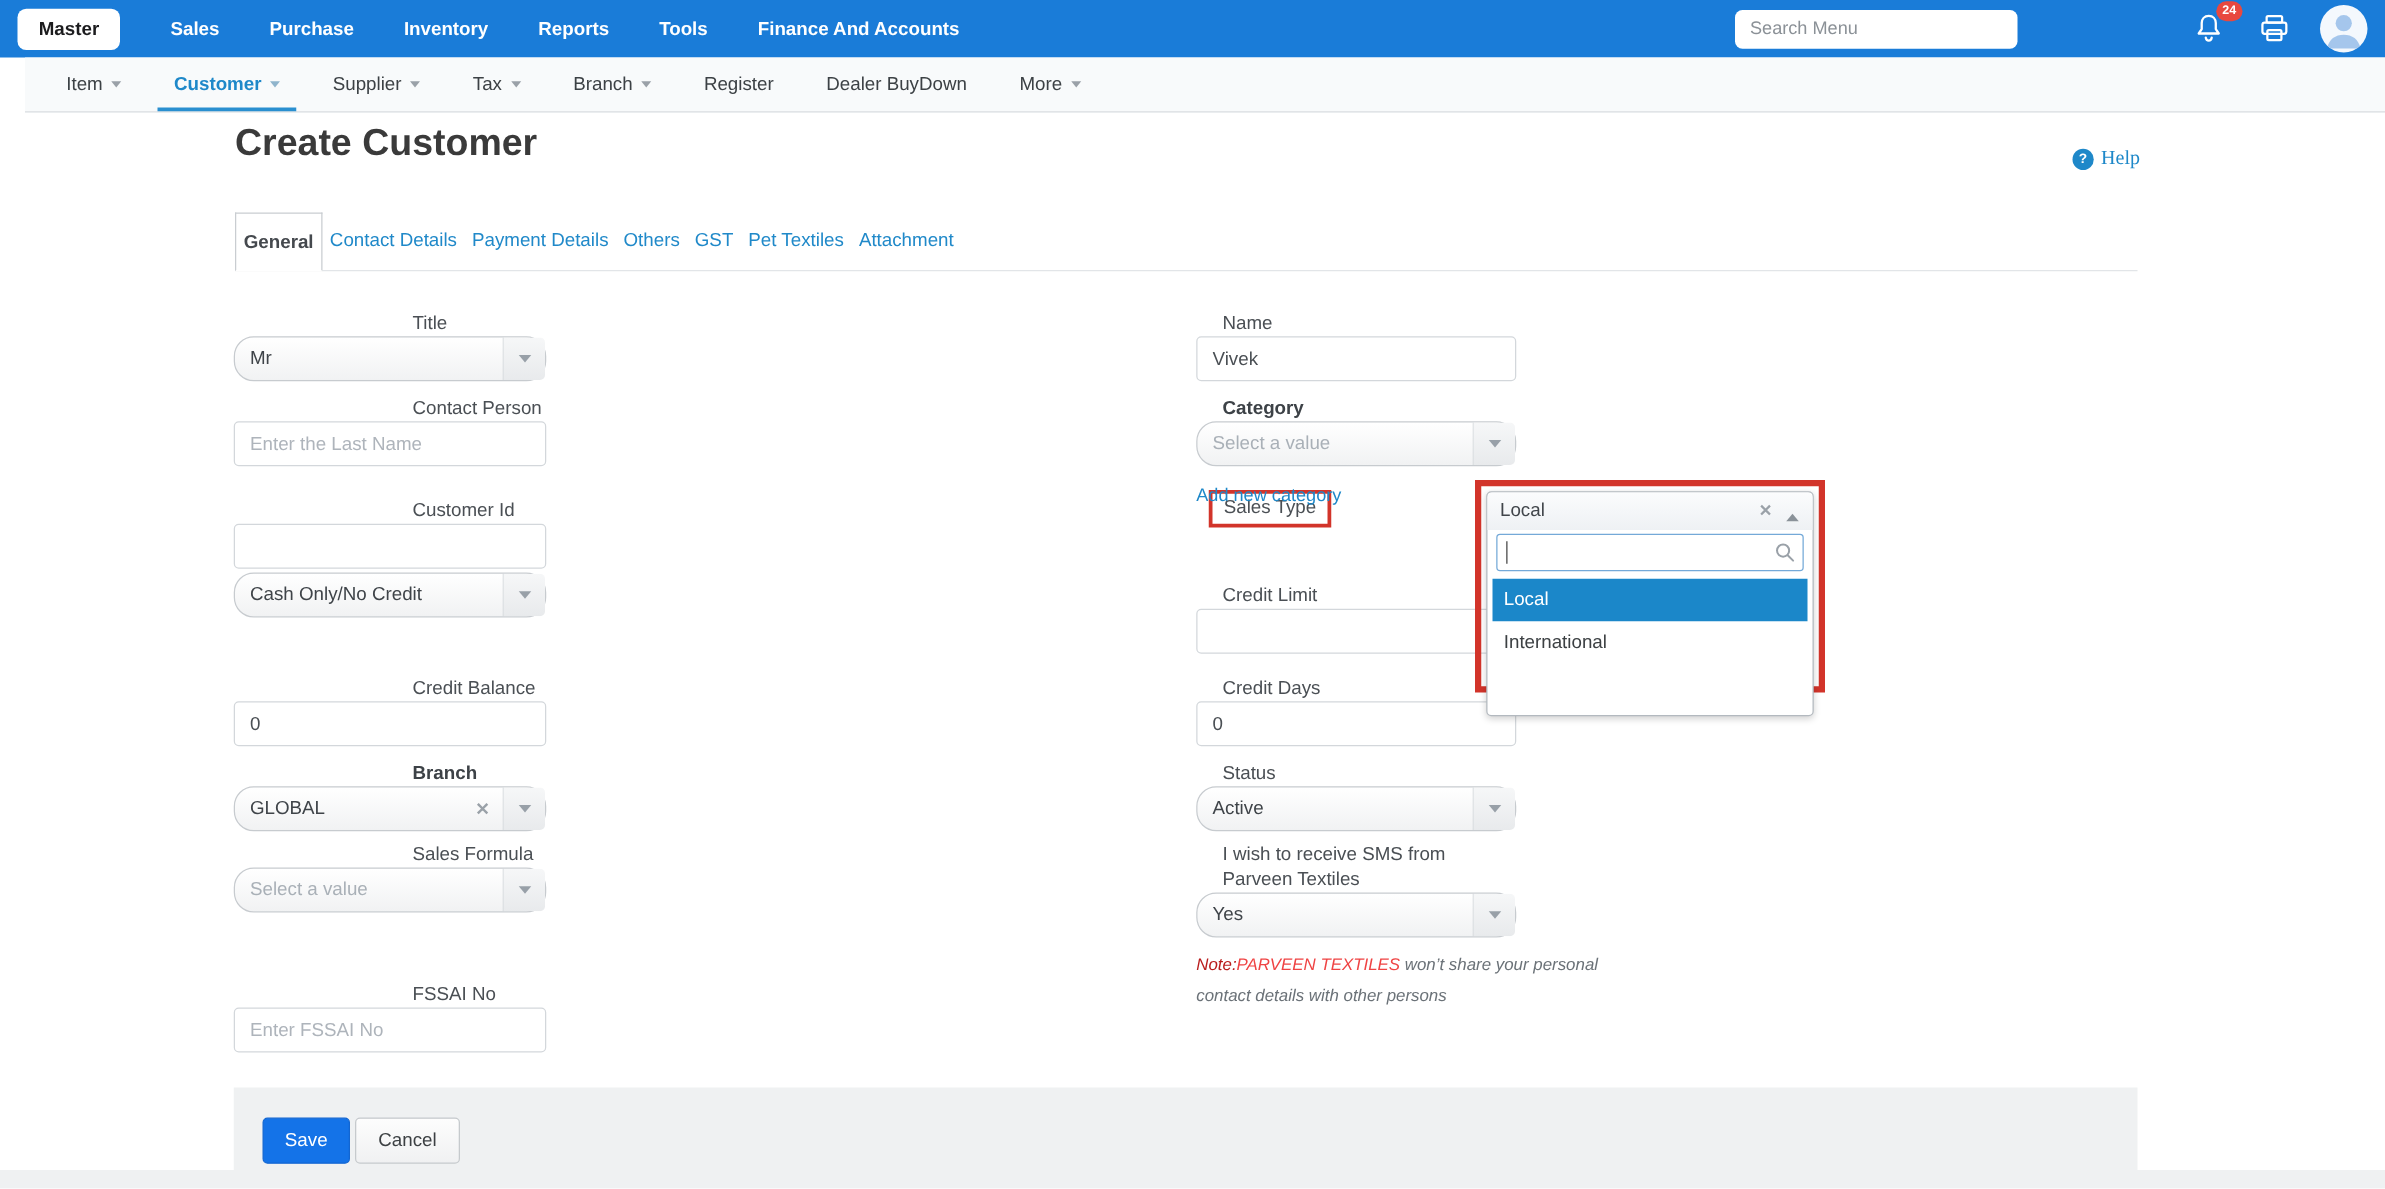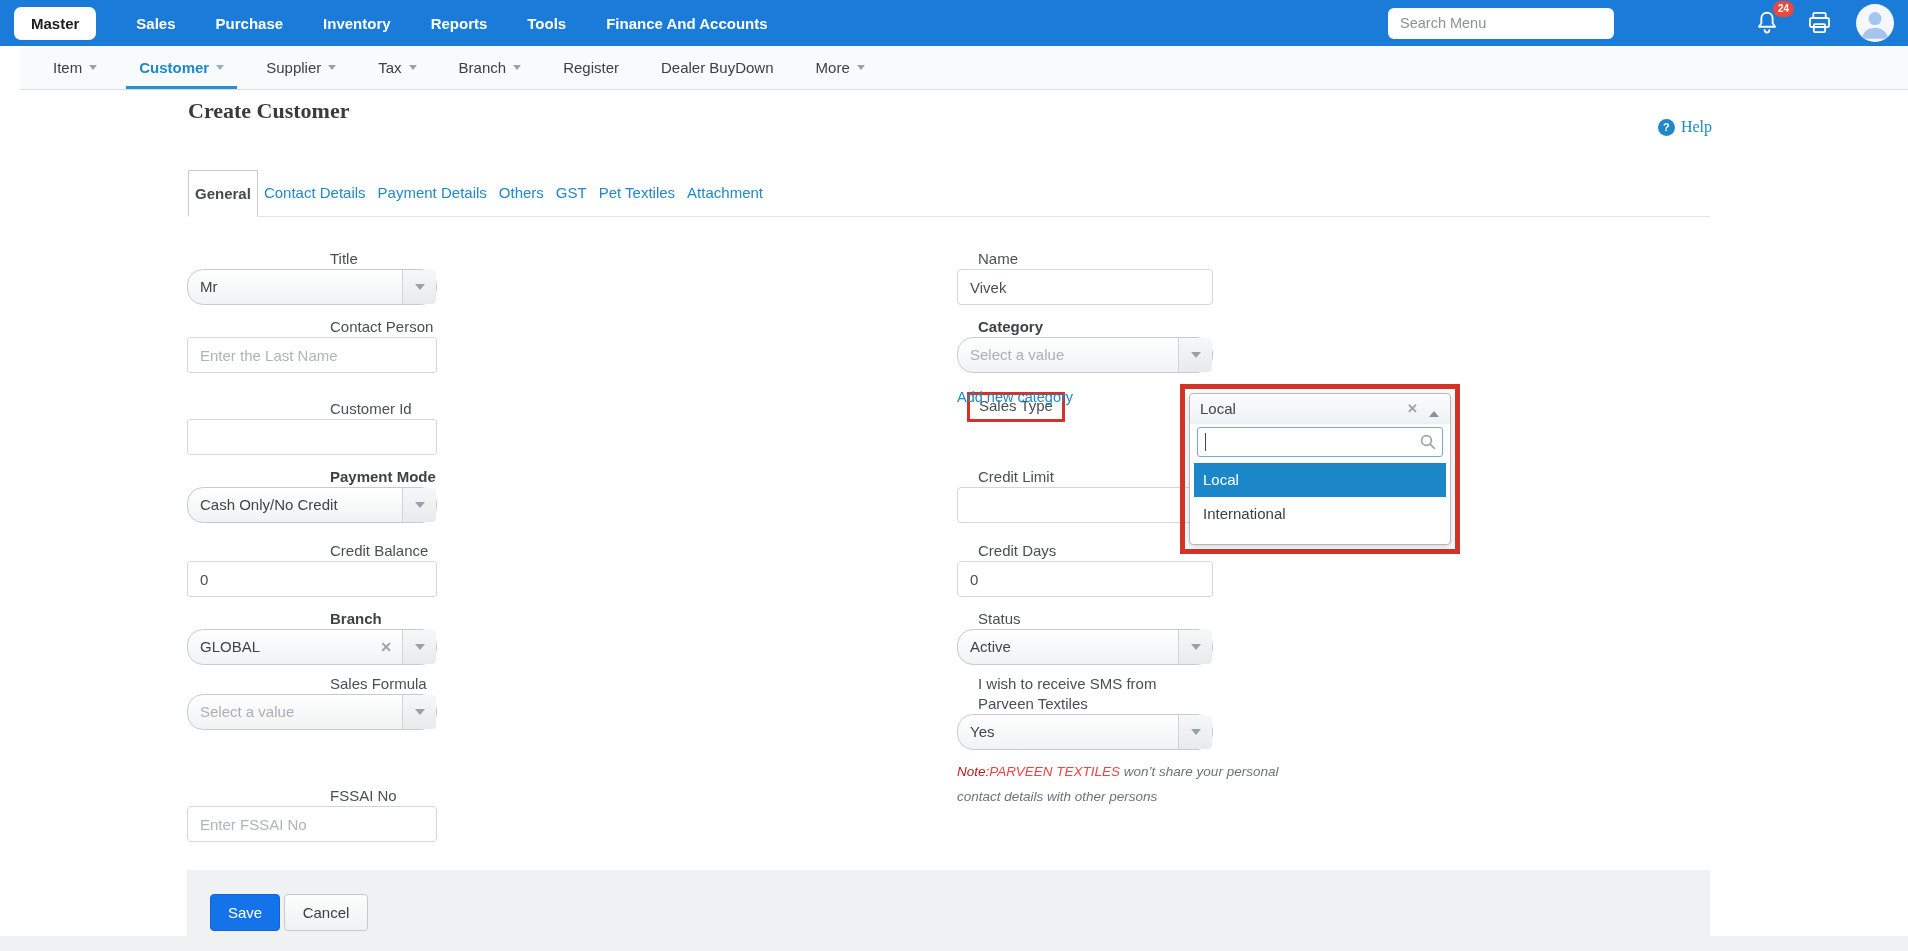--- a/index.html
+++ b/index.html
@@ -28,22 +28,22 @@
   .subbar { position:absolute; left:0; top:46px; width:1908px; height:44px; background:#f8fafb;
             border-bottom:1px solid #d9dde1; display:flex; align-items:stretch; padding-left:20px;margin-left:20px; }
   .sub-item { display:flex; align-items:center; padding:0 13px; margin-right:16px; font-size:15px;
               color:#3c4145; cursor:pointer; white-space:nowrap; }
   .sub-item .car { width:0; height:0; border:4px solid transparent; border-top:5px solid #9aa1a8;
                    margin-left:7px; margin-top:4px; }
   .sub-item.active { color:#1e88c9; font-weight:bold; border-bottom:3px solid #2a8fd0; padding-top:3px; }
   .sub-item.active .car { border-top-color:#8fb4cc; }
 
   
-  .page-title { position:absolute; left:188px; top:98px; font-family:Liberation Serif, serif;
-                font-size:22px; font-weight:600; color:#3a3a3a; }
+  .page-title { position:absolute; left:188px; top:98px; font-family:Liberation Sans, sans-serif;
+                font-size:30px; font-weight:600; color:#3a3a3a; }
   .help-link { position:absolute; right:196px; top:118px; color:#1e88c9; font-size:16px;
                font-family:"Liberation Serif", serif; cursor:pointer; display:flex; align-items:center; }
   .help-q { display:inline-flex; align-items:center; justify-content:center; width:17px; height:17px;
             border-radius:50%; background:#1e88c9; color:#fff; font-size:11px; font-weight:bold;
             margin-right:6px; font-family:"Liberation Sans",sans-serif; }
 
   
   .tabs { position:absolute; left:188px; top:170px; width:1522px; height:47px; display:flex;
           border-bottom:1px solid #e2e5e8; }
   .tab { padding:0 6px; line-height:46px; font-size:15px; color:#2089c9; cursor:pointer; white-space:nowrap; }
@@ -81,21 +81,21 @@
 
   .cat-link { display:inline-block; margin-top:16px; font-size:14.5px; color:#1e88c9; text-decoration:none; cursor:pointer; }
 
   .lbl-hl { display:inline-block; border:3px solid #d2342a; padding:2px 9px 4px; margin-left:10px;
             margin-top:2px; align-self:flex-start; }
   .lbl-hl span { font-size:15px; color:#4a4f54; }
 
   
   .st-overlay { position:absolute; left:1180px; top:384px; width:280px; height:170px;
                 border:5px solid #d2342a; z-index:6; }
-  .dd-box { position:absolute; left:4px; right:4px; top:4px; height:152px; background:#fff;
+  .dd-box { position:absolute; left:4px; right:4px; top:4px; height:180px; background:#fff;
             border:1px solid #b3b9bf; border-radius:4px; box-shadow:0 2px 6px rgba(0,0,0,.18); }
   .dd-head { position:relative; height:30px; line-height:30px; padding:0 10px; font-size:15px;
              color:#40454a; background:linear-gradient(#fbfcfd,#eef1f4); border-radius:4px 4px 0 0; cursor:pointer; }
   .dd-head .clear-x2 { position:absolute; right:32px; top:0; line-height:30px; color:#9aa1a8;
                        font-size:13px; font-weight:bold; cursor:pointer; }
   .dd-head .tri-up { position:absolute; right:11px; top:12px; }
   .dd-search { position:relative; margin:3px 7px 0; }
   .dd-search input { width:100%; height:30px; border:1px solid #74a9d8; border-radius:3px;
                      padding:0 28px 0 8px; font-size:15px; outline:none; font-family:"Liberation Sans",sans-serif; }
   .caret-bar { position:absolute; left:8px; top:6px; width:1px; height:18px; background:#444; }
@@ -224,21 +224,20 @@
     </div>
     <div class="frow h82">
       <div class="lbl">Contact Person</div>
       <div class="ctl"><input class="inp" type="text" placeholder="Enter the Last Name" style=""></div>
     </div>
     <div class="frow h68">
       <div class="lbl">Customer Id</div>
       <div class="ctl"><input class="inp" type="text" value="" style=""></div>
     </div>
     <div class="frow h74">
-      <div class="lbl b">Payment Mode</div>
       <div class="ctl">
           <div class="sel">
         <span class="sel-val">Cash Only/No Credit</span>
         <span class="arrow-seg">
               <span class="tri-down"></span>
             </span>
       </div>
         </div>
     </div>
     <div class="frow h68">

